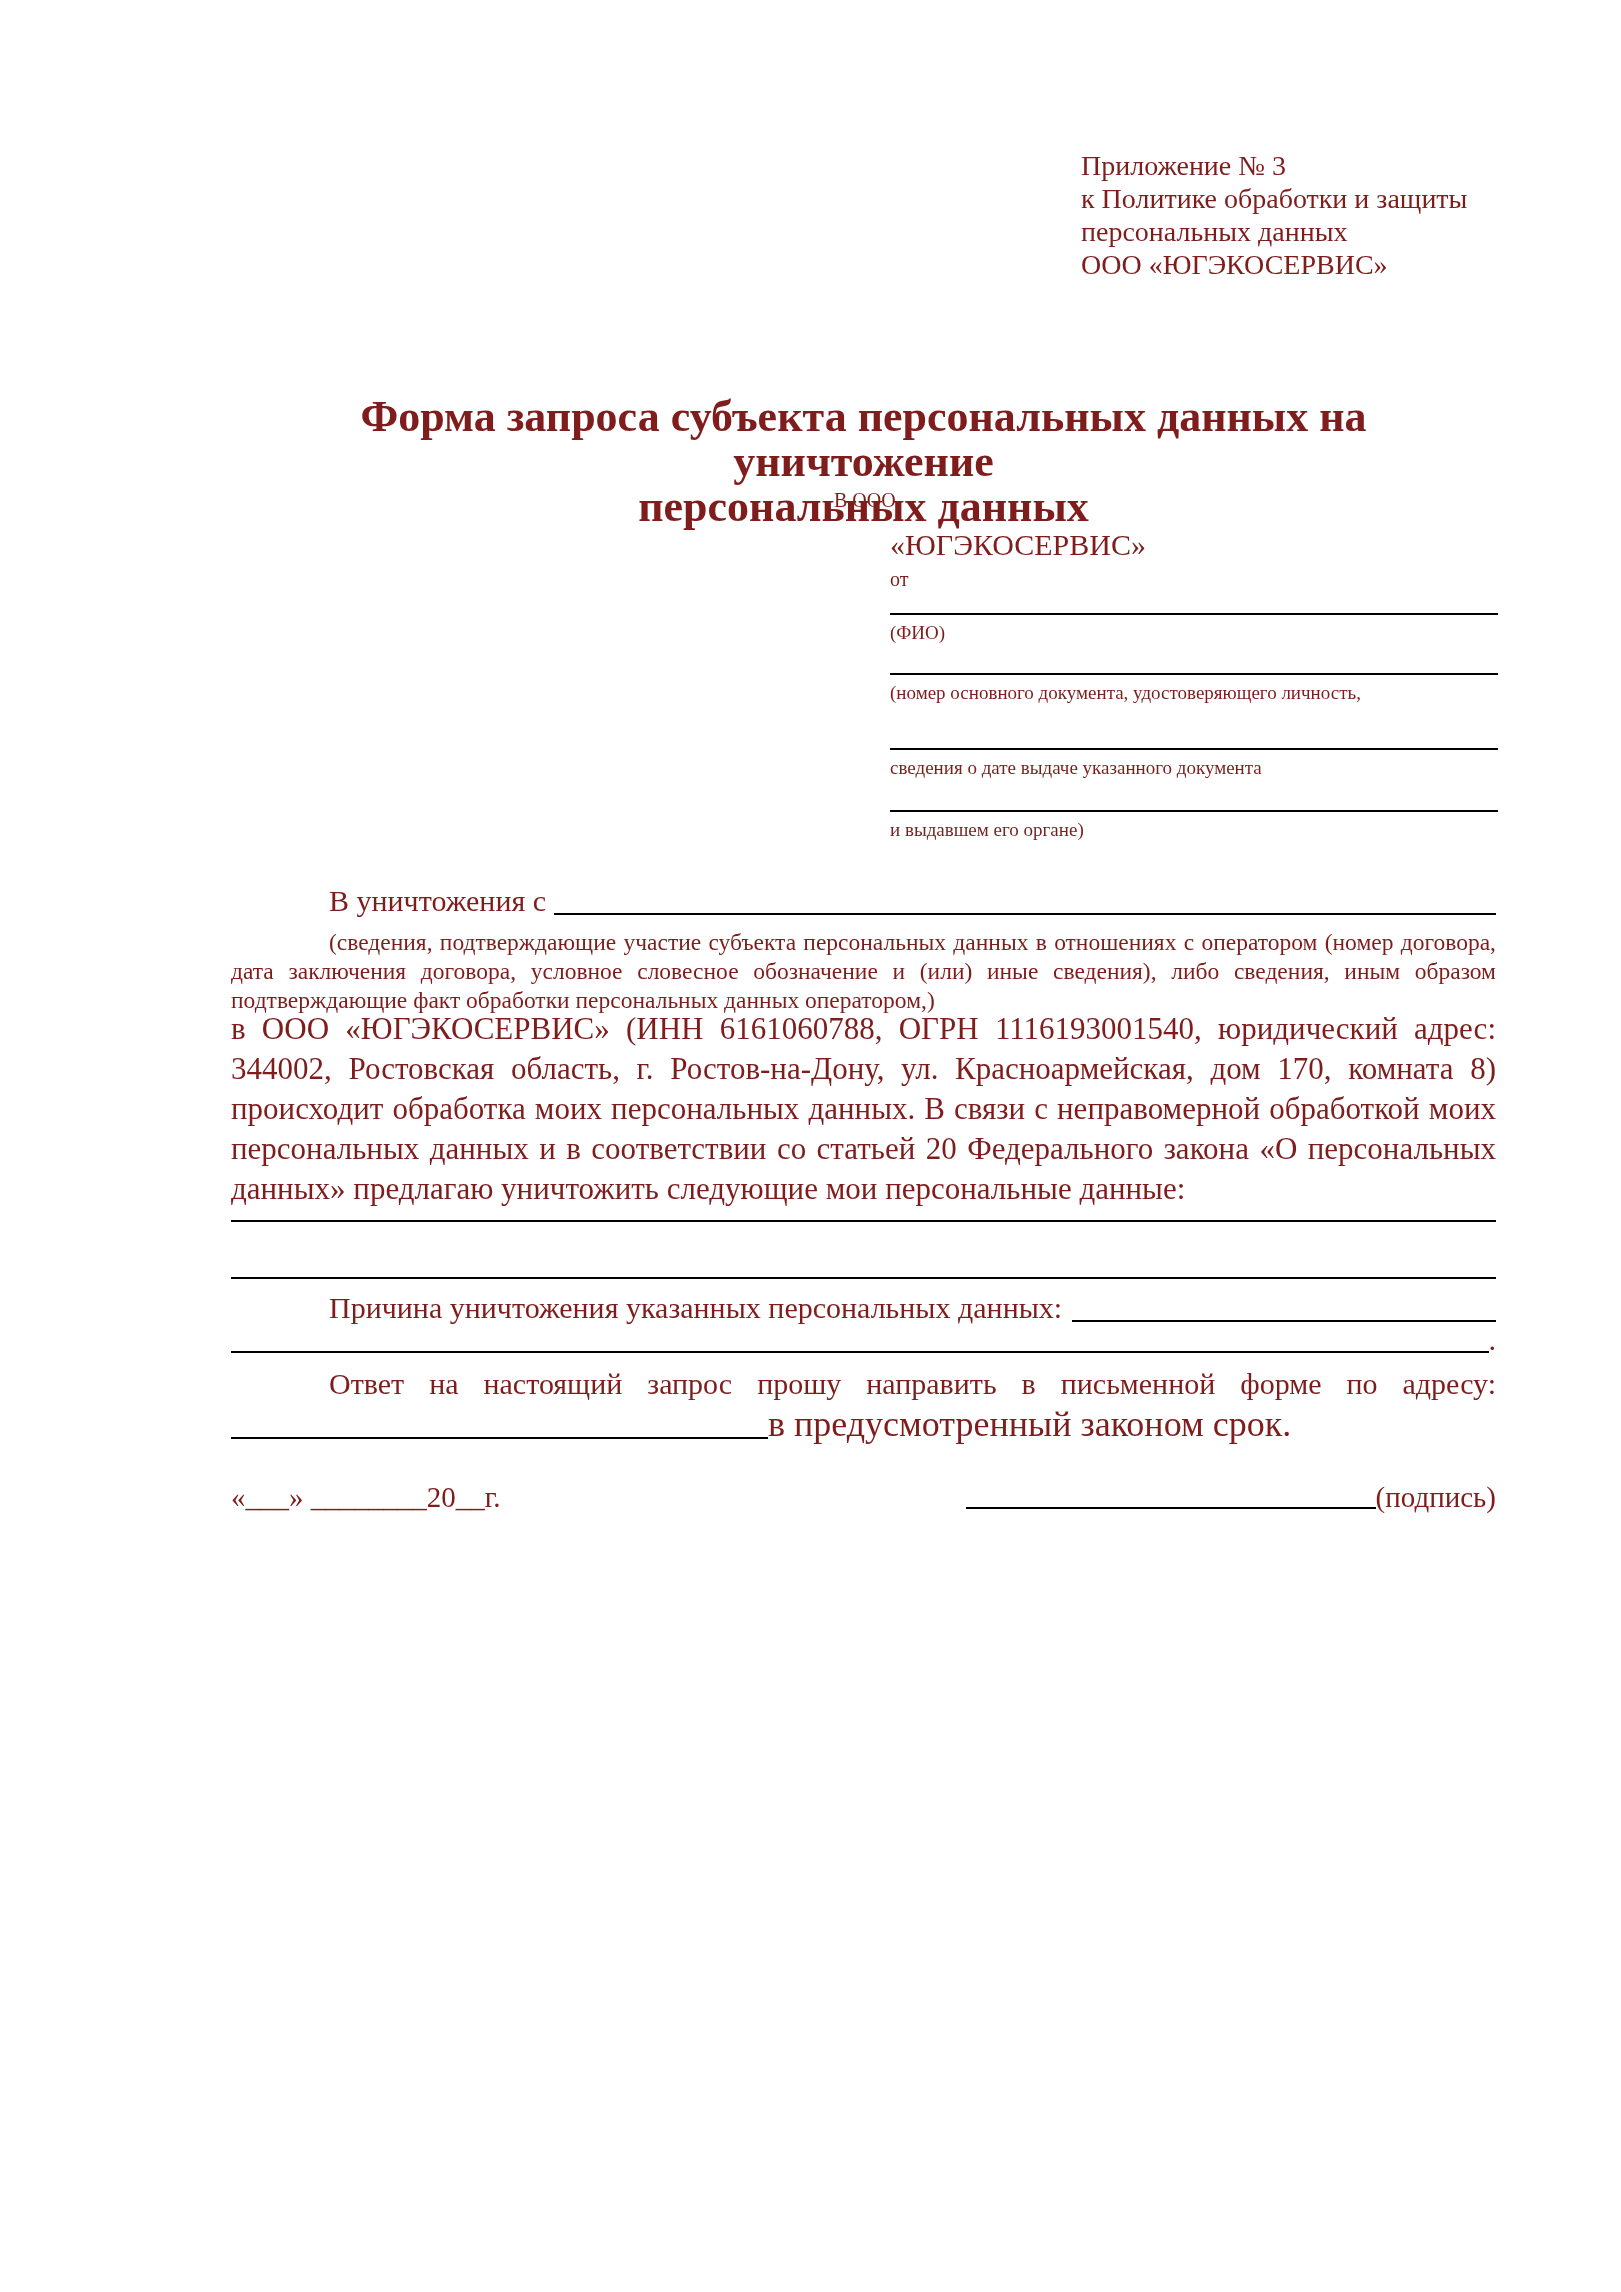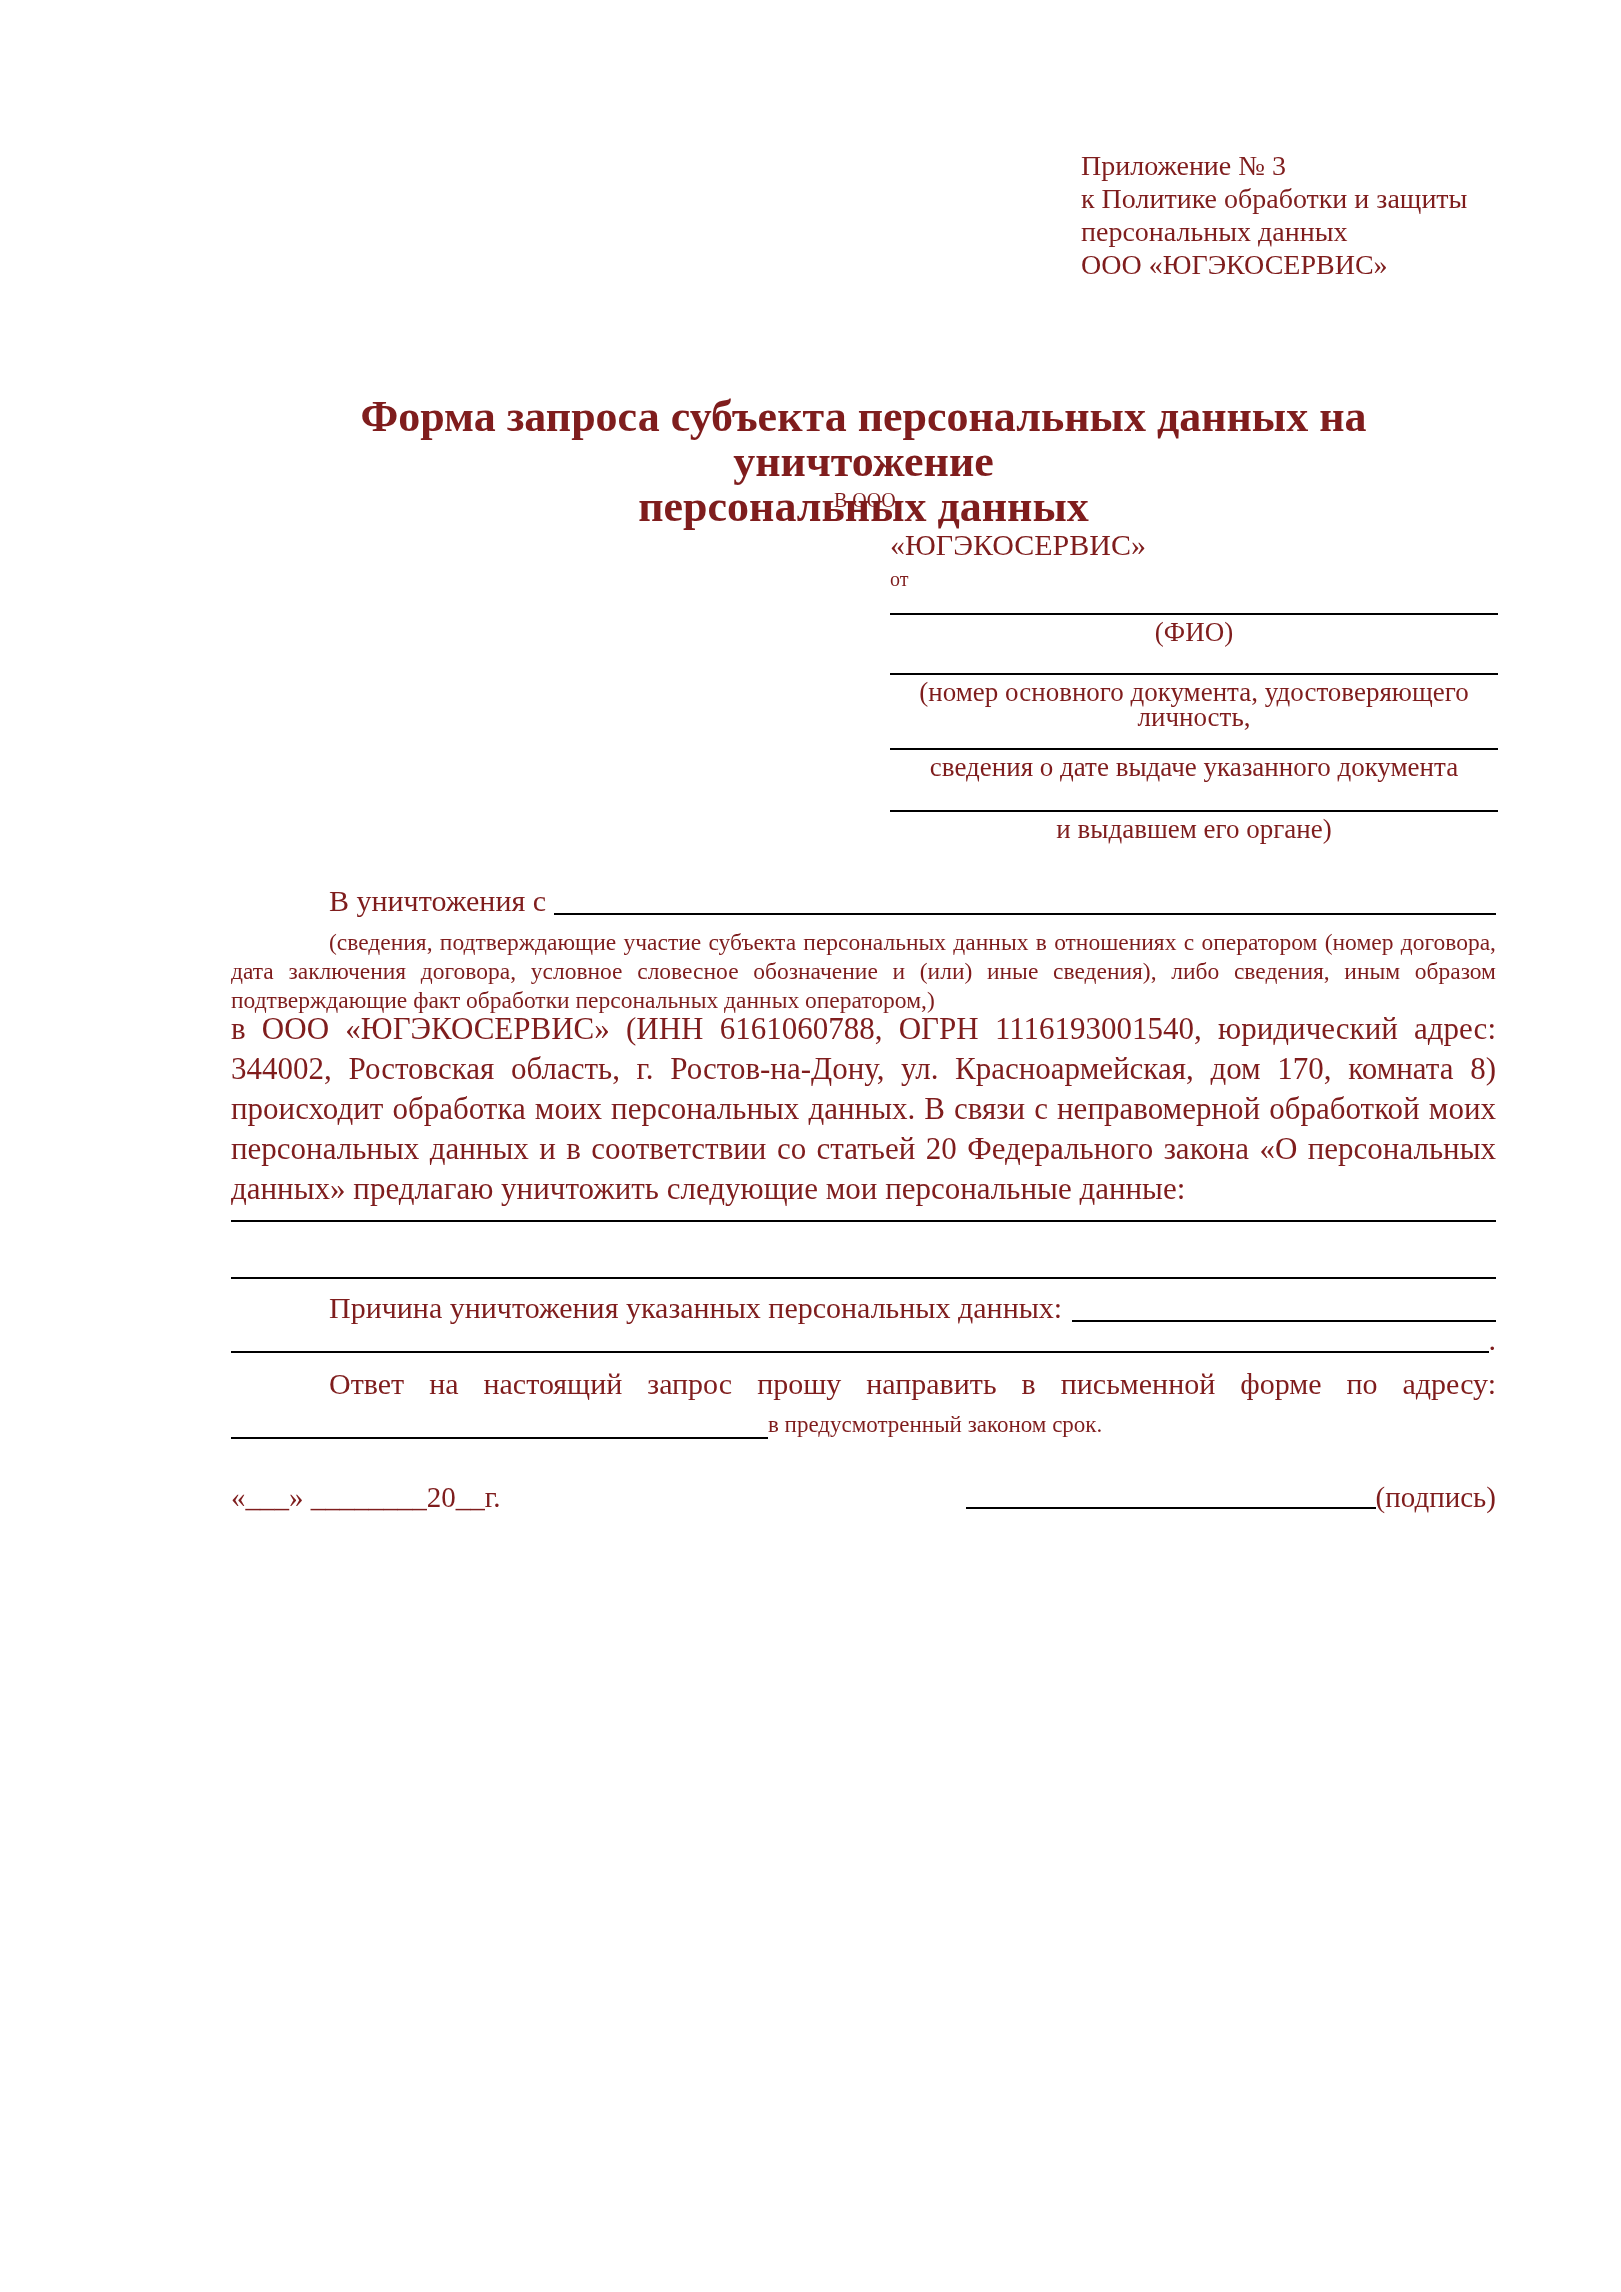--- a/index.html
+++ b/index.html
@@ -36,22 +36,22 @@
   }
   .addr-to      { position: absolute; left: 834px; top: 489px; font-size: 20px; white-space: nowrap; }
   .addr-company { position: absolute; left: 890px; top: 528px; font-size: 30px; white-space: nowrap; }
   .addr-from    { position: absolute; left: 890px; top: 568px; font-size: 20px; white-space: nowrap; }
 
   .field {
     position: absolute;
     left: 890px;
     width: 608px;
     border-top: 2.9px solid #000;
-    text-align: center;
-    font-size: 27px;
+    text-align: left;
+    font-size: 19px;
     line-height: 25.5px;
     padding-top: 4.9px;
   }
   .field-1 { top: 613px; }
   .field-2 { top: 673px; }
   .field-3 { top: 748px; }
   .field-4 { top: 810px; }
 
   .accordance-row {
     position: absolute;
@@ -132,21 +132,21 @@
     text-align-last: justify;
     text-indent: 98px;
     white-space: nowrap;
   }
   .answer-cont-row {
     position: absolute;
     left: 231px;
     top: 1407px;
     width: 1265px;
     display: flex;
-    font-size: 23px;
+    font-size: 36px;
     line-height: 35px;
   }
   .blank-segment {
     width: 537px;
     flex: none;
     border-bottom: 2.9px solid #000;
     margin-bottom: 2.9px;
   }
   .sign-row {
     position: absolute;

